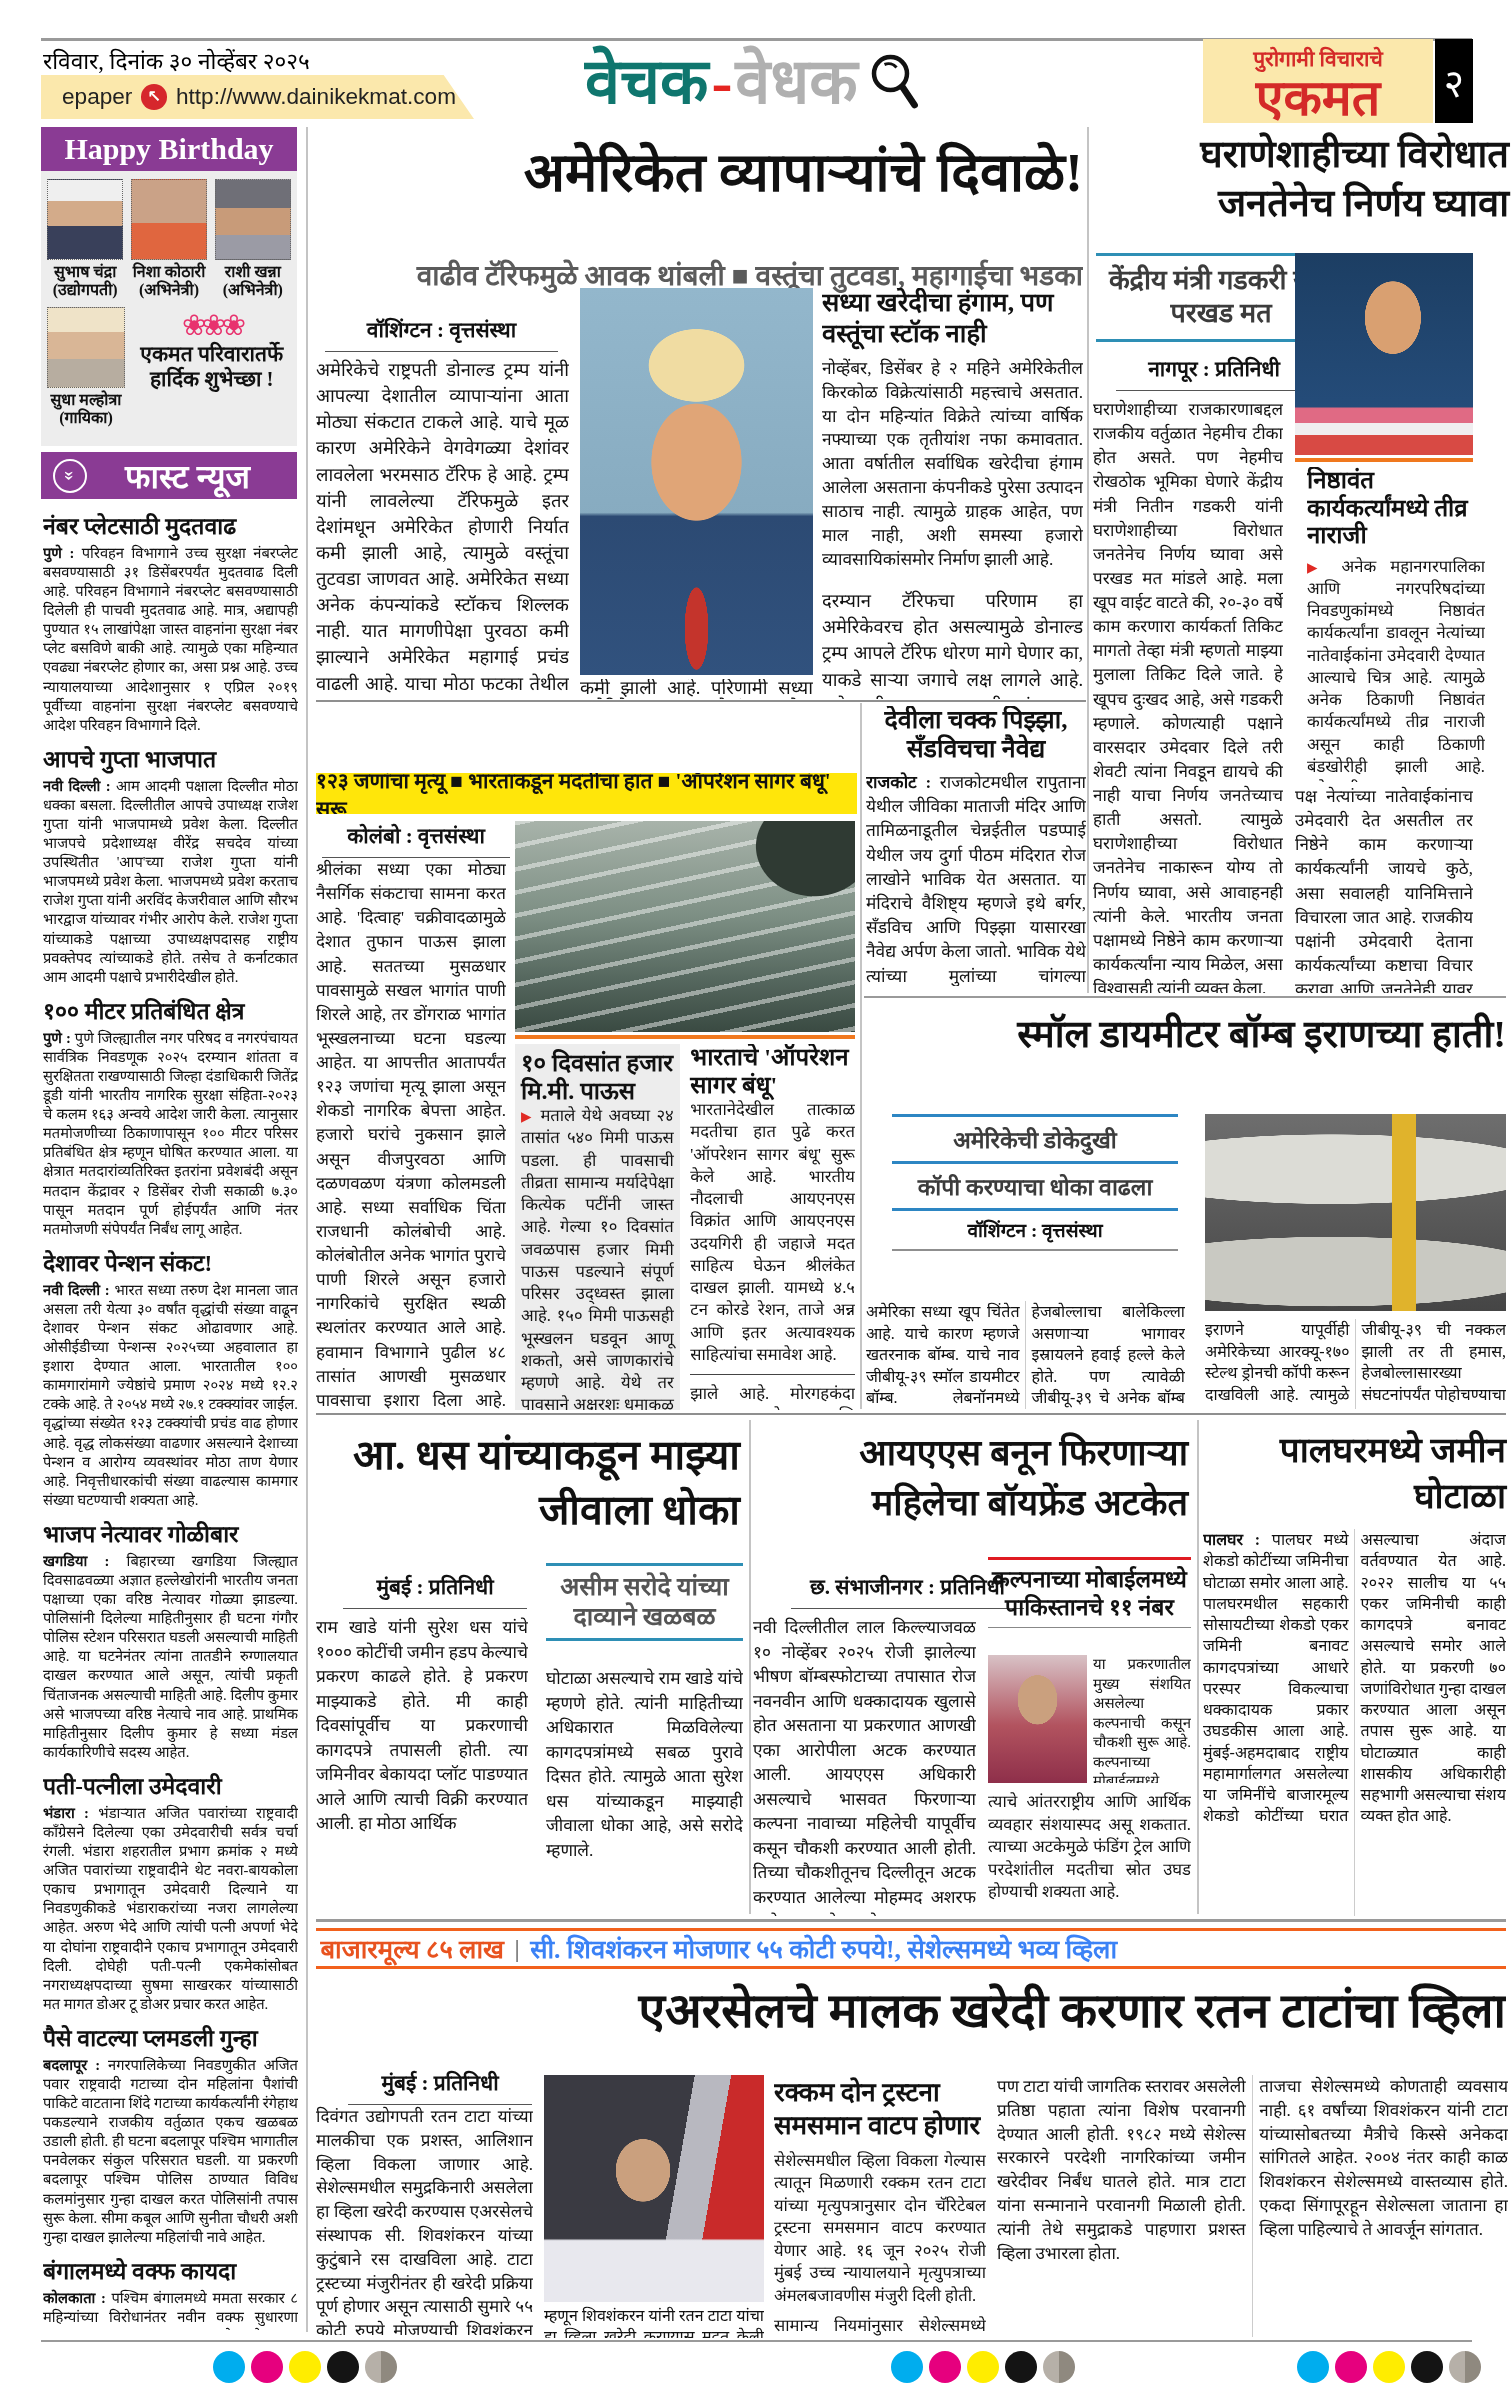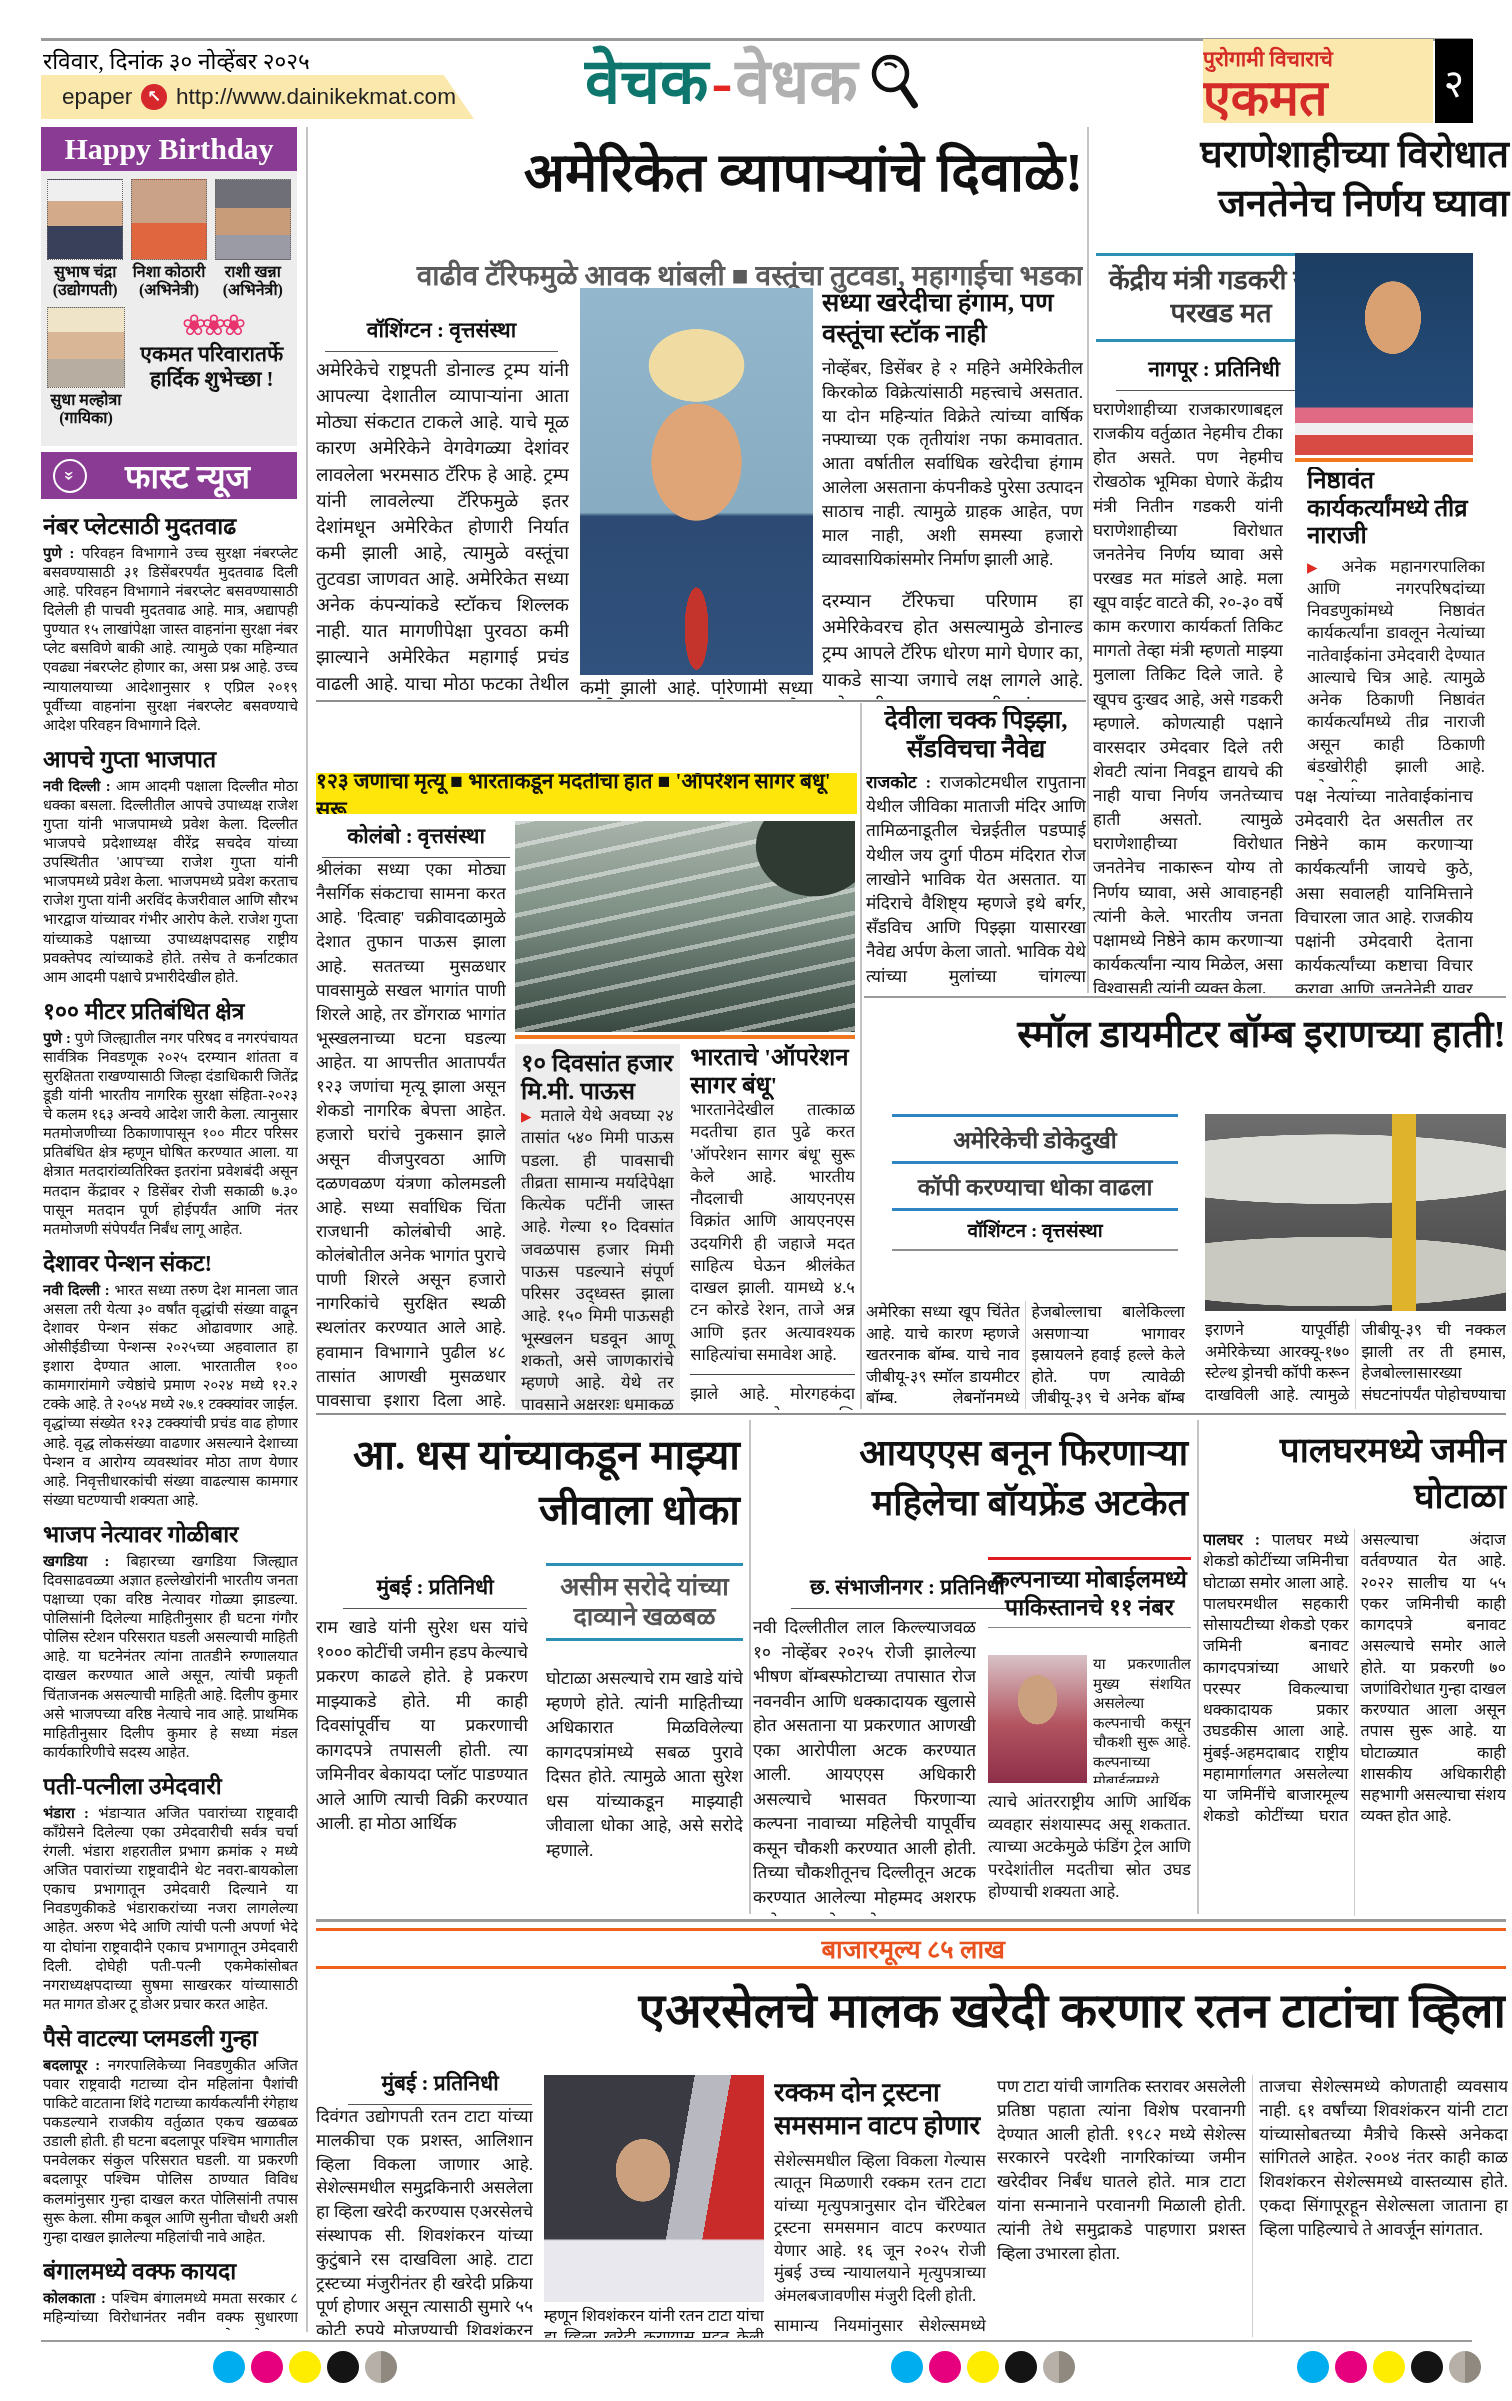--- a/index.html
+++ b/index.html
@@ -19,21 +19,21 @@
           font-family:"Liberation Sans","DejaVu Sans",sans-serif;}
   #ribbon .rb-label{font-size:22.6px;color:#222;}
   #ribbon .rb-icon{width:25.6px;height:25.6px;border-radius:50%;background:#d6272c;color:#fff;
           display:flex;align-items:center;justify-content:center;font-size:16.6px;font-weight:bold;}
   #ribbon .rb-url{font-size:22.6px;color:#222;}
   #masthead{left:520px;top:41px;width:467px;height:83px;display:flex;align-items:center;justify-content:center;gap:3px;}
   #masthead .m1{font-size:63px;font-weight:bold;color:#0f766e;line-height:1;}
   #masthead .msep{font-size:63px;font-weight:bold;color:#e52521;line-height:1;}
   #masthead .m2{font-size:63px;font-weight:bold;color:#b0b0b0;line-height:1;}
   #masthead svg{margin-left:4.5px;}
-  #brand{left:1203px;top:39px;width:230px;height:84px;background:#fbe8ac;overflow:hidden;}
+  #brand{left:1203px;top:39px;width:230px;height:84px;background:#fbe8ac;text-align:center;overflow:hidden;}
   #brand .tag{font-size:21px;font-weight:bold;color:#d42a28;margin-top:4.5px;}
   #brand .nm{font-size:50px;font-weight:bold;color:#d42a28;line-height:1.05;}
   #pagenum{left:1435px;top:39px;width:38px;height:84px;background:#000;color:#fff;
            display:flex;align-items:center;justify-content:center;font-size:39px;}
 
   
   .vrule{background:#c4c4c4;width:1.5px;}
   #v1{left:306px;top:127px;height:2205px;}
   #v2{left:1087px;top:127px;height:866px;}
   #v3{left:860px;top:703px;height:706px;}
@@ -173,21 +173,21 @@
   #ia-side{left:1093px;top:1655px;width:98px;height:128px;font-size:15px;line-height:1.3;}
   #ia-below{left:988px;top:1791px;width:203px;height:125px;font-size:16.6px;line-height:1.36;}
 
   #pl-head{left:1203px;top:1428px;width:303px;font-size:35px;font-weight:bold;line-height:1.3;}
   #pl-body{left:1203px;top:1529px;width:303px;height:387px;column-count:2;column-gap:12px;
       column-rule:0.8px solid #ccc;font-size:16px;line-height:1.33;}
 
   
   #band-gray{left:316px;top:1919px;width:1190px;height:3px;background:#9a9a9a;}
   #band{left:316px;top:1928px;width:1190px;height:41px;border-top:3px solid #f2611c;border-bottom:3px solid #f2611c;
-      display:flex;align-items:center;gap:10.5px;padding-left:4.5px;box-sizing:border-box;overflow:hidden;flex-direction:column;}
+      display:flex;align-items:center;gap:10.5px;padding-left:4.5px;box-sizing:border-box;overflow:hidden;}
   #band .bd-label{color:#e8531f;font-size:25.6px;font-weight:bold;}
   #band .bd-sep{color:#555;font-size:25.6px;}
   #band .bd-rest{font-size:25.6px;font-weight:bold;color:#3b82f6;}
 
   
   #vl-head{left:316px;top:1976px;width:1190px;font-size:48px;font-weight:bold;}
   #vl-byline{left:348px;top:2068px;width:184px;}
   #vl-col1{left:316px;top:2105px;width:217px;height:230px;font-size:17px;line-height:1.4;}
   #vl-photo{left:544px;top:2075px;width:220px;height:227px;
      background:

